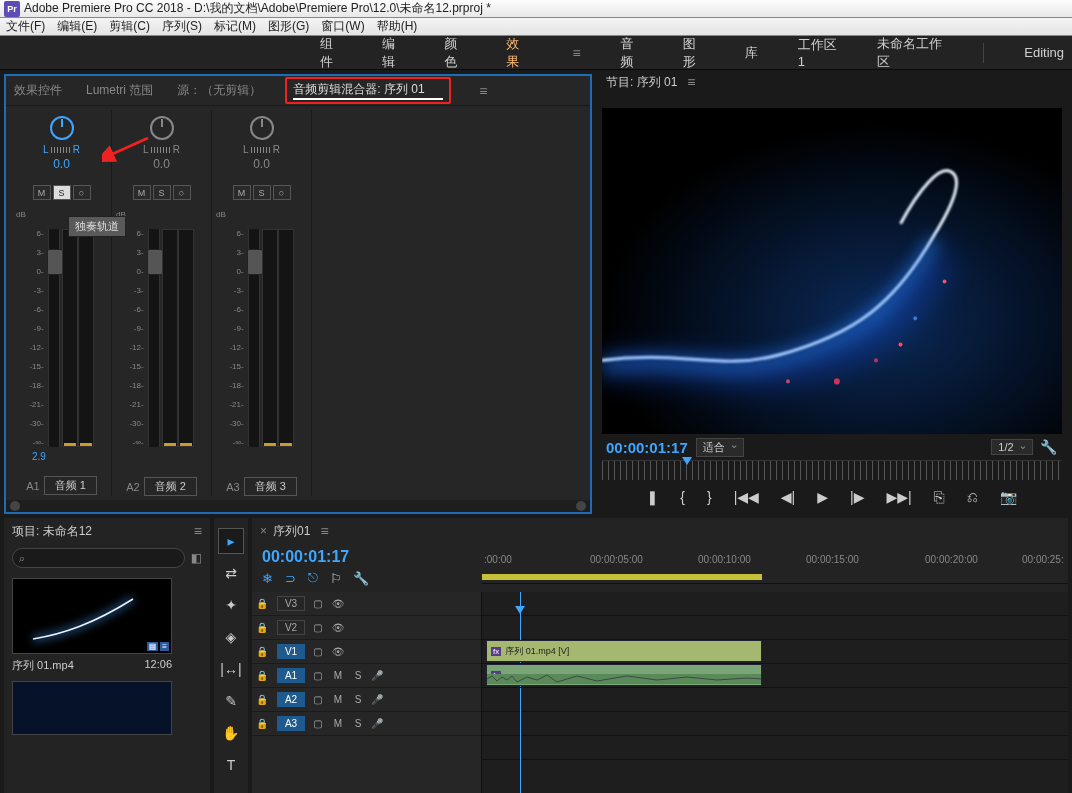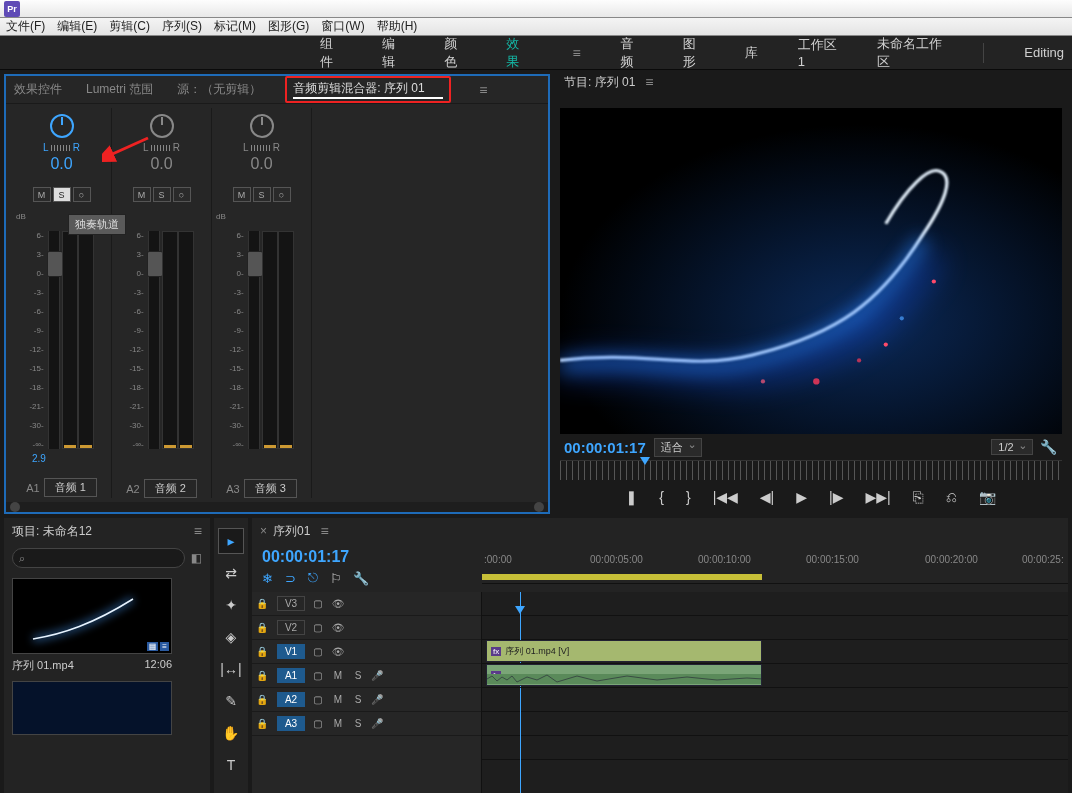--- a/index.html
+++ b/index.html
@@ -4,42 +4,42 @@
 <style>
   *{margin:0;padding:0;box-sizing:border-box;font-family:"Microsoft YaHei",Arial,sans-serif;user-select:none}
   body{background:#1a1a1a;color:#b8b8b8;width:1072px;height:793px;overflow:hidden;font-size:12px}
   .titlebar{background:linear-gradient(#fdfdfd,#e8e8e8);height:18px;display:flex;align-items:center;border-bottom:1px solid #888}
   .titlebar .logo{width:16px;height:16px;margin:0 4px;background:#5f4bb6;border-radius:2px;display:flex;align-items:center;justify-content:center;color:#fff;font-size:9px;font-weight:bold}
   .titlebar-text{color:#222;font-size:12px}
   .menubar{background:linear-gradient(#f4f4f4,#e4e4e4);height:18px;display:flex;align-items:center;padding:0 6px;border-bottom:1px solid #888;gap:12px}
   .menubar span{color:#222;font-size:12px;cursor:pointer}
   .workspace-bar{background:#232323;height:34px;display:flex;align-items:center;justify-content:flex-end;padding:0 8px 0 320px;gap:40px;border-bottom:1px solid #0a0a0a}
   .workspace-bar .ws-item{color:#d0d0d0;font-size:13px;cursor:pointer}
-  .workspace-bar .ws-item.active{color:#14b8a6}
+  .workspace-bar .ws-item.active{color:#fdba74}
   .workspace-bar .ws-sep{width:1px;height:20px;background:#444}
   .ws-menu-icon{color:#888;font-size:14px;margin-left:4px}
 
   .main-row1{display:flex;height:448px;background:#1a1a1a;padding:4px;gap:4px}
 
   
-  .mixer-panel{width:546px;border:2px solid #1e6bb8;background:#262626;position:relative;display:flex;flex-direction:column}
+  .mixer-panel{width:588px;border:2px solid #1e6bb8;background:#262626;position:relative;display:flex;flex-direction:column}
   .mixer-tabs{height:30px;display:flex;align-items:center;padding:0 8px;gap:24px;font-size:12px;border-bottom:1px solid #1a1a1a}
   .mixer-tabs .tab{color:#888;cursor:pointer}
   .mixer-tabs .tab.red-box{border:2px solid #e22;padding:2px 6px;color:#ddd;border-radius:2px}
   .red-underline{height:2px;background:#fff;width:150px}
   .mixer-body{flex:1;display:flex;padding:4px 6px;position:relative}
   .channel{width:100px;border-right:1px solid #1a1a1a;display:flex;flex-direction:column;align-items:center;padding-top:6px}
   .pan-knob{width:24px;height:24px;border:2px solid #888;border-radius:50%;position:relative;margin-bottom:4px}
   .pan-knob::after{content:"";position:absolute;top:1px;left:50%;width:2px;height:8px;background:#888;transform:translateX(-50%)}
   .pan-knob.active{border-color:#3ea6ff}
   .pan-knob.active::after{background:#3ea6ff}
   .lr-label{font-size:10px;color:#888;display:flex;gap:2px;align-items:center}
   .lr-label.active{color:#3ea6ff}
   .lr-bars{display:inline-block;width:20px;height:6px;background:repeating-linear-gradient(90deg,#888 0 1px,transparent 1px 3px)}
-  .pan-val{font-size:16px;color:#888;margin-top:2px}
+  .pan-val{font-size:12px;color:#888;margin-top:2px}
   .pan-val.active{color:#3ea6ff}
   .mso-row{display:flex;gap:2px;margin-top:14px}
   .mso-btn{width:18px;height:15px;border:1px solid #555;background:#2a2a2a;color:#aaa;font-size:9px;display:flex;align-items:center;justify-content:center;cursor:pointer}
   .mso-btn.on{background:#ddd;color:#222}
   .mso-btn.circle{font-size:9px}
   .tooltip{position:absolute;background:#5a5a5a;color:#ddd;font-size:11px;padding:2px 6px;border:1px solid #222;z-index:3}
   .red-arrow{position:absolute;left:96px;top:58px;z-index:4}
   .meter-block{display:flex;margin-top:10px;height:218px}
   .meter-scale{font-size:8px;color:#888;text-align:right;display:flex;flex-direction:column;justify-content:space-between;padding-right:2px;height:100%}
   .fader-track{width:12px;height:100%;background:#141414;position:relative;margin:0 2px;border-left:1px solid #333;border-right:1px solid #333}
@@ -113,20 +113,21 @@
   .clip .fx{background:#5a3a8a;color:#fff;font-size:8px;padding:0 2px;margin-right:4px}
   .wave{position:absolute;left:0;right:0;bottom:1px;height:10px}
 </style>
 </head>
 <body>
 
 <div class="titlebar">
   <div class="logo">
       <span>Pr</span>
     </div>
+  <div class="titlebar-text">Adobe Premiere Pro CC 2018 - D:\我的文档\Adobe\Premiere Pro\12.0\未命名12.prproj *</div>
 </div>
 
 <div class="menubar">
   <span>文件(F)</span>
   <span>编辑(E)</span>
   <span>剪辑(C)</span>
   <span>序列(S)</span>
   <span>标记(M)</span>
   <span>图形(G)</span>
   <span>窗口(W)</span>

